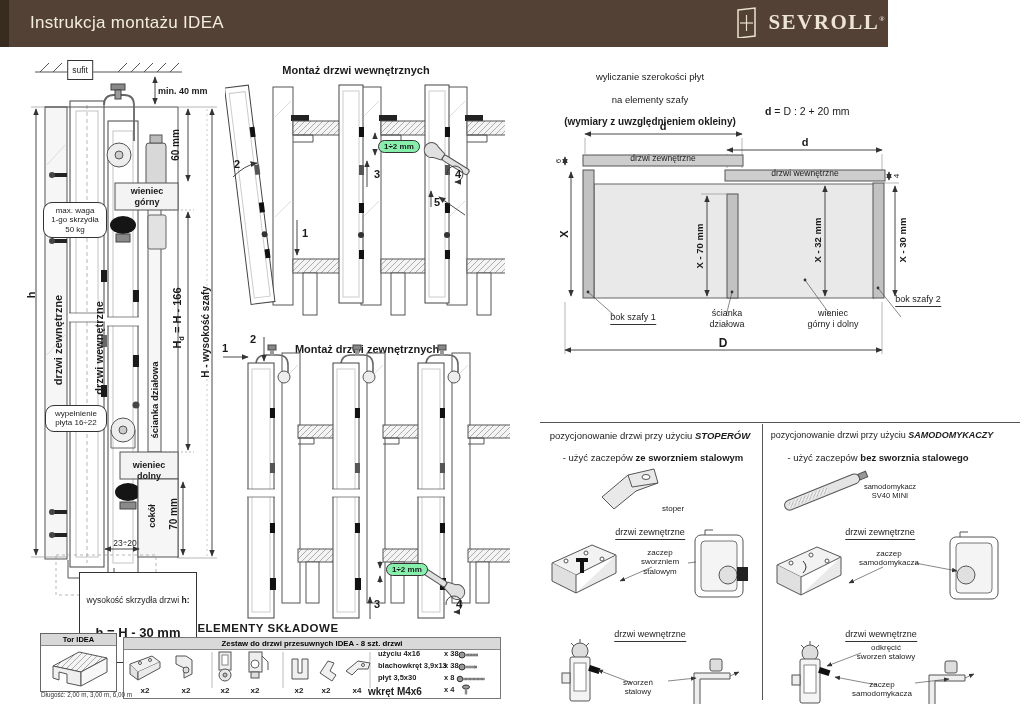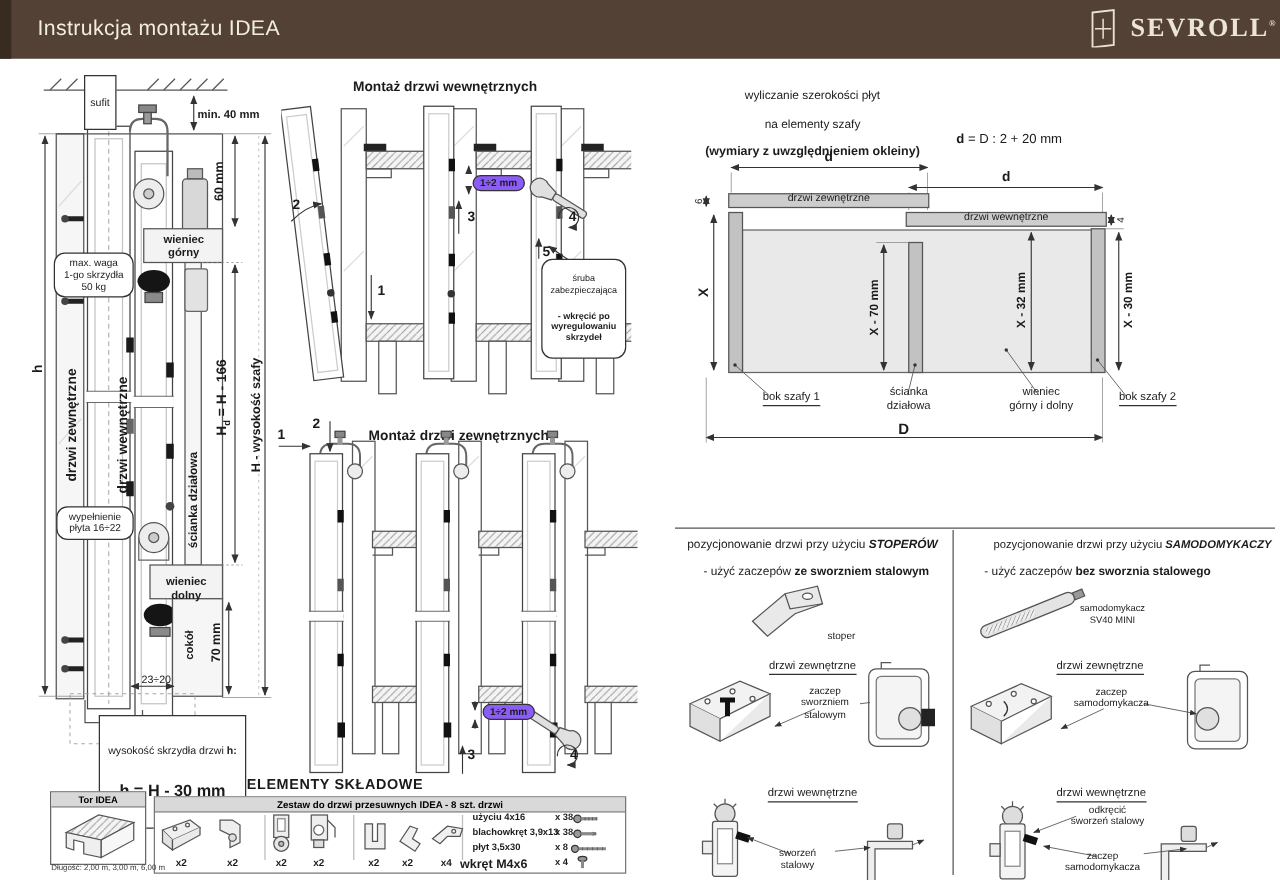--- a/index.html
+++ b/index.html
@@ -6,25 +6,25 @@
   #page{position:relative;width:1024px;height:704px;background:#fff;overflow:hidden;
         font-family:"Liberation Sans",sans-serif;}
   .abs{position:absolute;}
   .al{position:absolute;font-family:"Liberation Sans",sans-serif;color:#1b1b1b;
       line-height:1.18;white-space:pre-line;}
   .ctr{transform:translateX(-50%);text-align:center;}
   .rot{transform:translate(-50%,-50%) rotate(-90deg);white-space:nowrap;text-align:center;}
   .b{font-weight:bold;}
   .i{font-style:italic;}
   .und{border-bottom:1px solid #333;padding-bottom:1px;}
-  .pill{border:1.2px solid #333;border-radius:8px;background:#8b5cf6;padding:1px 5px;
+  .pill{border:1.2px solid #333;border-radius:8px;background:#86efac;padding:1px 5px;
         white-space:nowrap;font-weight:bold;}
   .rbox{border:1.2px solid #333;border-radius:9px;background:#fff;text-align:center;padding:3px 2px;}
   .sbox{border:1.2px solid #333;background:#fff;text-align:center;}
-  .topbar{position:absolute;left:0;top:0;width:1024px;height:47px;background:#524134;}
+  .topbar{position:absolute;left:0;top:0;width:888px;height:47px;background:#524134;}
   .topbar-edge{position:absolute;left:0;top:0;width:9px;height:47px;background:#382c21;}
   .brand{position:absolute;right:2px;top:7px;display:flex;align-items:center;gap:7px;}
   .brand-text{font-family:"Liberation Serif",serif;font-weight:bold;font-size:21px;
               color:#ece5d5;letter-spacing:1.5px;}
   .brand-reg{font-size:7px;color:#ece5d5;vertical-align:super;}
   svg .dim{stroke:#333;stroke-width:0.9;fill:none;}
   svg .ldr{stroke:#555;stroke-width:0.7;fill:none;}
   svg .thin{stroke:#888;stroke-width:0.6;}
   .hdrline{position:absolute;background:#555;}
 </style>
@@ -145,21 +145,21 @@
     <line class="thin" x1="158" y1="503" x2="197" y2="503"></line>
     <line x1="187" y1="54" x2="187" y2="501" stroke="#aaa" stroke-dasharray="2 3" stroke-width="0.6"></line>
     <line class="dim" x1="168" y1="54" x2="168" y2="126" marker-start="url(#ar)" marker-end="url(#ar)"></line>
     <line class="dim" x1="168" y1="157" x2="168" y2="395" marker-start="url(#ar)" marker-end="url(#ar)"></line>
     <line class="thin" x1="141" y1="155" x2="174" y2="155" stroke-dasharray="2 2"></line>
     <line class="thin" x1="141" y1="397" x2="174" y2="397" stroke-dasharray="2 2"></line>
     <line class="dim" x1="163" y1="427" x2="163" y2="500" marker-start="url(#ar)" marker-end="url(#ar)"></line>
     <line class="dim" x1="85" y1="494" x2="119" y2="494" marker-start="url(#ar)" marker-end="url(#ar)"></line>
   </svg>
 
-  <div class="al ctr sbox" style="left:80px;top:60px;font-size:8.5px;padding:16px 4px;">sufit</div>
+  <div class="al ctr sbox" style="left:80px;top:60px;font-size:8.5px;padding:4px 4px;">sufit</div>
   <div class="al b" style="left:158px;top:86px;font-size:9px;">min. 40 mm</div>
   <div class="al rot b" style="left:176px;top:145px;font-size:10px;">60 mm</div>
   <div class="al ctr b" style="left:147px;top:186px;font-size:9px;">wieniec
 górny</div>
   <div class="al ctr rbox" style="left:75px;top:202px;width:58px;font-size:8px;">max. waga
 1-go skrzydła
 50 kg</div>
   <div class="al rot b" style="left:31px;top:295px;font-size:11px;">h</div>
   <div class="al rot b" style="left:58px;top:340px;font-size:11px;">drzwi zewnętrzne</div>
   <div class="al rot b" style="left:99px;top:348px;font-size:11px;">drzwi wewnętrzne</div>
@@ -219,27 +219,20 @@
     <path class="dim" d="M222,100 a8,8 0 1 1 8,7" marker-end="url(#ar)"></path>
     <line class="dim" x1="206" y1="132" x2="206" y2="116" marker-end="url(#ar)"></line>
     <line class="dim" x1="240" y1="140" x2="214" y2="122" marker-end="url(#ar)"></line>
   </svg>
   <div class="al b" style="left:234px;top:158px;font-size:11px;">2</div>
   <div class="al b" style="left:302px;top:227px;font-size:11px;">1</div>
   <div class="al b" style="left:374px;top:168px;font-size:11px;">3</div>
   <div class="al pill" style="left:378px;top:140px;font-size:8px;">1÷2 mm</div>
   <div class="al b" style="left:455px;top:168px;font-size:11px;">4</div>
   <div class="al b" style="left:434px;top:196px;font-size:11px;">5</div>
-  <div class="al ctr rbox" style="left:467px;top:207px;width:62px;font-size:7.2px;">
-    <div style="white-space:pre-line">śruba
-zabezpieczająca</div>
-    <div class="b" style="margin-top:4px;white-space:pre-line">- wkręcić po
-wyregulowaniu
-skrzydeł</div>
-  </div>
 
   <div class="al ctr b" style="left:367px;top:343px;font-size:11px;">Montaż drzwi zewnętrznych</div>
   <svg class="abs" style="left:220px;top:335px" width="290" height="292" viewBox="0 0 290 292">
     <defs>
       <g id="wz">
         <rect x="0" y="0" width="18" height="250" fill="#fff" stroke="#555"></rect>
         <line x1="2" y1="26" x2="16" y2="12" stroke="#ddd"></line>
         <rect x="16" y="72" width="44" height="13" fill="url(#hatch)" stroke="#555"></rect>
         <path d="M16,85 h16 v6 h-16" fill="none" stroke="#555"></path>
         <rect x="16" y="196" width="44" height="13" fill="url(#hatch)" stroke="#555"></rect>
@@ -333,21 +326,21 @@
   <div class="al rot b" style="left:564px;top:234px;font-size:11px;">X</div>
   <div class="al rot b" style="left:700px;top:246px;font-size:9.5px;">X - 70 mm</div>
   <div class="al rot b" style="left:818px;top:240px;font-size:9.5px;">X - 32 mm</div>
   <div class="al rot b" style="left:903px;top:240px;font-size:9.5px;">X - 30 mm</div>
   <div class="al ctr b" style="left:723px;top:336px;font-size:12px;">D</div>
   <div class="al ctr und" style="left:633px;top:312px;font-size:9px;">bok szafy 1</div>
   <div class="al ctr" style="left:727px;top:308px;font-size:9px;">ścianka
 działowa</div>
   <div class="al ctr" style="left:833px;top:308px;font-size:9px;">wieniec
 górny i dolny</div>
-  <div class="al ctr und" style="left:918px;top:312px;font-size:9px;">bok szafy 2</div>
+  <div class="al ctr und" style="left:918px;top:294px;font-size:9px;">bok szafy 2</div>
 
   <div class="hdrline" style="left:540px;top:422px;width:480px;height:1px;"></div>
   <div class="hdrline" style="left:762px;top:424px;width:1px;height:276px;"></div>
 
   <div class="al ctr" style="left:650px;top:430px;font-size:9.5px;white-space:nowrap;"><span>pozycjonowanie drzwi przy użyciu </span><span class="b i">STOPERÓW</span></div>
   <div class="al ctr" style="left:653px;top:452px;font-size:9.5px;white-space:nowrap;"><span>- użyć zaczepów </span><span class="b">ze sworzniem stalowym</span></div>
   <svg class="abs" style="left:540px;top:465px" width="220" height="239" viewBox="0 0 220 239">
     <g transform="translate(62,4)">
       <path d="M0,28 L26,6 L52,0 L56,14 L34,22 L12,40 Z" fill="#e9e9e9" stroke="#555"></path>
       <path d="M26,6 L30,18 L56,14" fill="none" stroke="#555"></path>
@@ -390,21 +383,21 @@
   </svg>
   <div class="al" style="left:662px;top:504px;font-size:8px;">stoper</div>
   <div class="al ctr und" style="left:650px;top:527px;font-size:9px;">drzwi zewnętrzne</div>
   <div class="al ctr" style="left:660px;top:548px;font-size:8px;">zaczep
 sworzniem
 stalowym</div>
   <div class="al ctr und" style="left:650px;top:629px;font-size:9px;">drzwi wewnętrzne</div>
   <div class="al ctr" style="left:638px;top:678px;font-size:8px;">sworzeń
 stalowy</div>
 
-  <div class="al ctr" style="left:882px;top:430px;font-size:9px;white-space:nowrap;margin-left:24px;"><span>pozycjonowanie drzwi przy użyciu </span><span class="b i">SAMODOMYKACZY</span></div>
+  <div class="al ctr" style="left:882px;top:430px;font-size:9px;white-space:nowrap;"><span>pozycjonowanie drzwi przy użyciu </span><span class="b i">SAMODOMYKACZY</span></div>
   <div class="al ctr" style="left:878px;top:452px;font-size:9.5px;white-space:nowrap;"><span>- użyć zaczepów </span><span class="b">bez sworznia stalowego</span></div>
   <svg class="abs" style="left:765px;top:465px" width="259" height="239" viewBox="0 0 259 239">
     <g transform="translate(20,42) rotate(-22)">
       <rect x="0" y="-5" width="80" height="10" rx="5" fill="#e4e4e4" stroke="#555"></rect>
       <rect x="4" y="-3" width="42" height="6" fill="url(#hatch2)" stroke="none"></rect>
       <rect x="80" y="-3" width="8" height="6" fill="#999" stroke="#555"></rect>
     </g>
     <g transform="translate(12,82)">
       <path d="M0,18 L40,0 L64,10 L24,30 Z" fill="#f2f2f2" stroke="#555"></path>
       <path d="M24,30 L24,48 L0,36 L0,18" fill="#e0e0e0" stroke="#555"></path>

